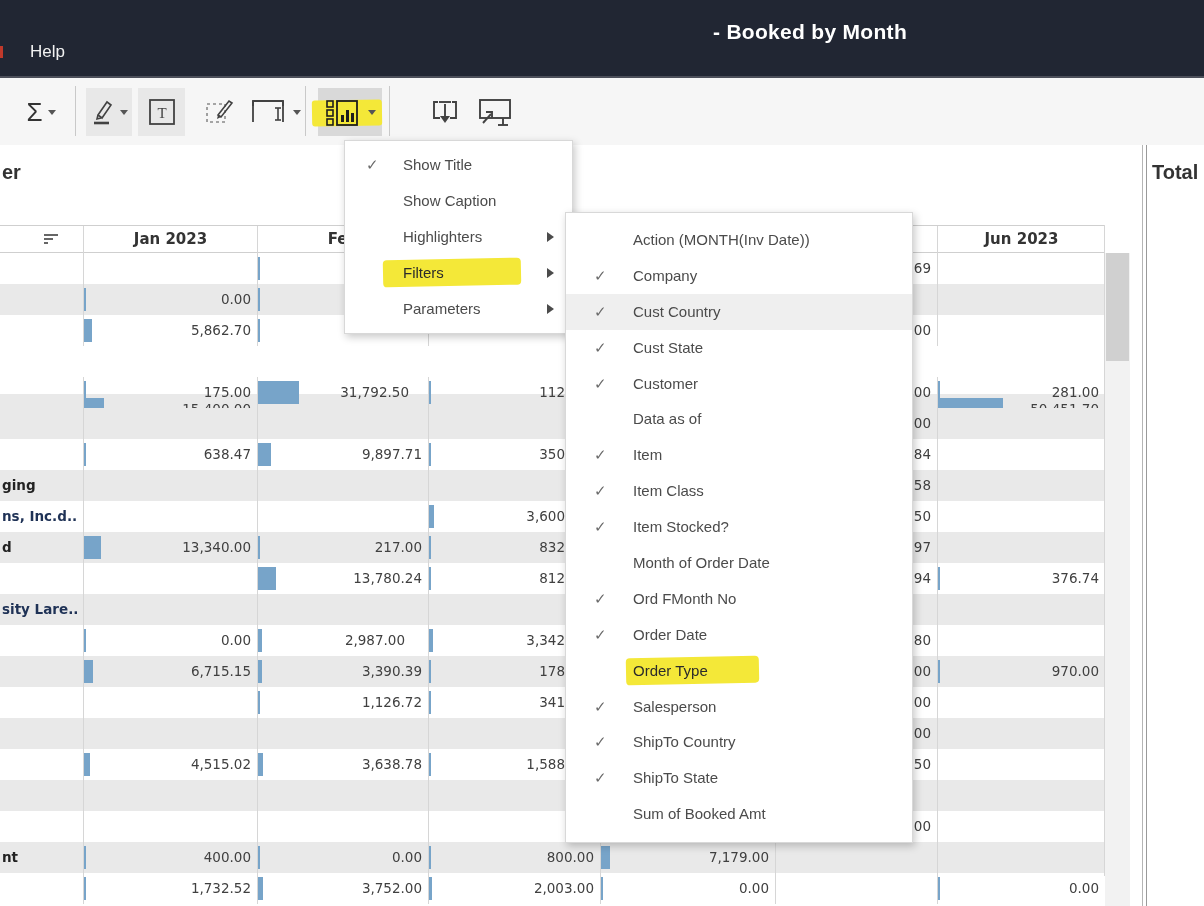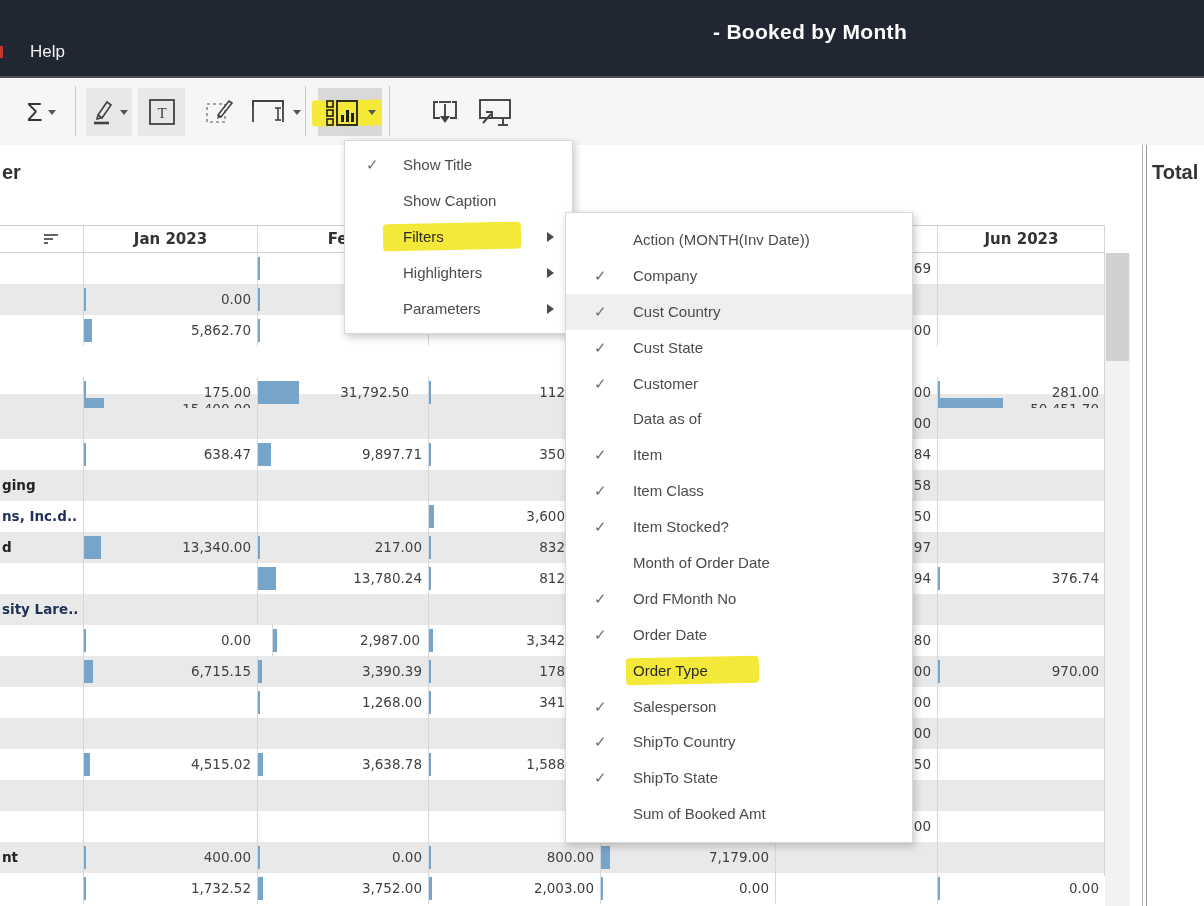--- a/index.html
+++ b/index.html
@@ -362,21 +362,21 @@
           <div class="cell" style="left: 428px; width: 172px;"></div>
           <div class="cell" style="left: 600px; width: 175px;"></div>
           <div class="cell" style="left: 775px; width: 162px;"></div>
           <div class="cell" style="left: 937px; width: 168px;"></div>
         </div>
         <div class="trow" style="top: 372px;">
           <div class="cell" style="left: 83px; width: 174px;">
             <div class="bar" style="width: 2px; background: rgb(119, 164, 201);"></div>
             <span class="val">0.00</span>
           </div>
-          <div class="cell" style="left: 257px; width: 154px; margin-left: 15px;">
+          <div class="cell" style="left: 257px; width: 154px;">
             <div class="bar" style="width: 4px; background: rgb(119, 164, 201);"></div>
             <span class="val">2,987.00</span>
           </div>
           <div class="cell cut" style="left: 428px; width: 172px;">
             <div class="bar" style="width: 4px; background: rgb(119, 164, 201);"></div>
             <span class="val">3,342</span>
           </div>
           <div class="cell" style="left: 600px; width: 175px;"></div>
           <div class="cell" style="left: 775px; width: 162px;">
             <span class="val">80</span>
@@ -402,21 +402,21 @@
           </div>
           <div class="cell" style="left: 937px; width: 168px;">
             <div class="bar" style="width: 2px; background: rgb(119, 164, 201);"></div>
             <span class="val">970.00</span>
           </div>
         </div>
         <div class="trow" style="top: 434px;">
           <div class="cell" style="left: 83px; width: 174px;"></div>
           <div class="cell" style="left: 257px; width: 171px;">
             <div class="bar" style="width: 2px; background: rgb(119, 164, 201);"></div>
-            <span class="val">1,268.00</span>
+            <span class="val">1,126.72</span>
           </div>
           <div class="cell cut" style="left: 428px; width: 172px;">
             <div class="bar" style="width: 2px; background: rgb(119, 164, 201);"></div>
             <span class="val">341</span>
           </div>
           <div class="cell" style="left: 600px; width: 175px;"></div>
           <div class="cell" style="left: 775px; width: 162px;">
             <span class="val">00</span>
           </div>
           <div class="cell" style="left: 937px; width: 168px;"></div>
@@ -526,30 +526,30 @@
   </div>
 
   <div class="menu" id="ctx-menu">
       <div class="mitem">
         <span class="check">✓</span>
         <span class="mlabel">Show Title</span>
       </div>
       <div class="mitem">
         <span class="mlabel">Show Caption</span>
       </div>
+      <div class="mitem">
+        <span class="mlabel">Highlighters</span>
+        <span class="arrow"></span>
+      </div>
       <div class="mitem highlighted">
         <span class="hl"></span>
         <span class="mlabel">Filters</span>
         <span class="arrow"></span>
       </div>
       <div class="mitem">
-        <span class="mlabel">Highlighters</span>
-        <span class="arrow"></span>
-      </div>
-      <div class="mitem">
         <span class="mlabel">Parameters</span>
         <span class="arrow"></span>
       </div>
     </div>
 
   <div class="menu" id="sub-menu">
       <div class="mitem">
         <span class="mlabel">Action (MONTH(Inv Date))</span>
       </div>
       <div class="mitem">

